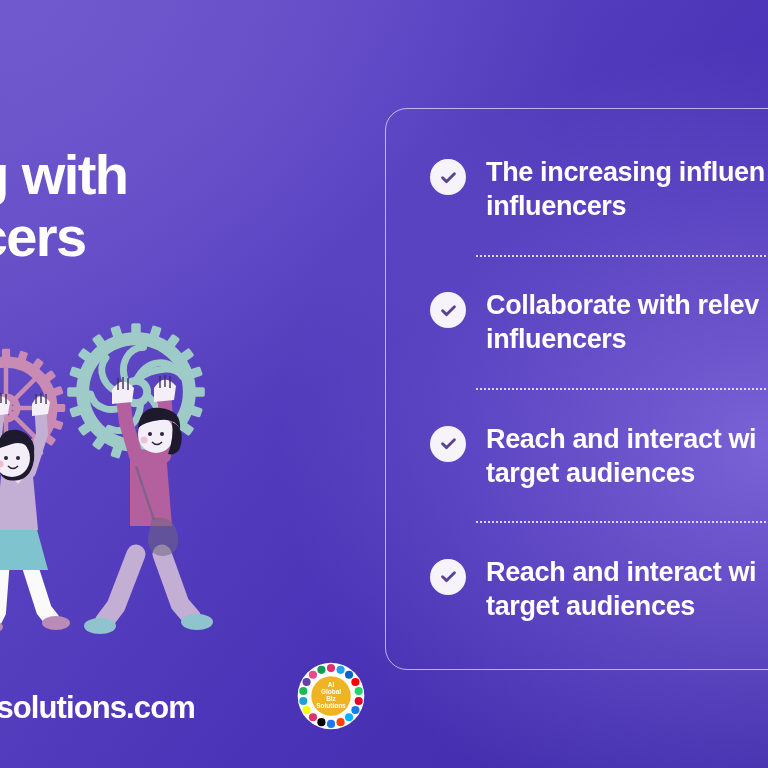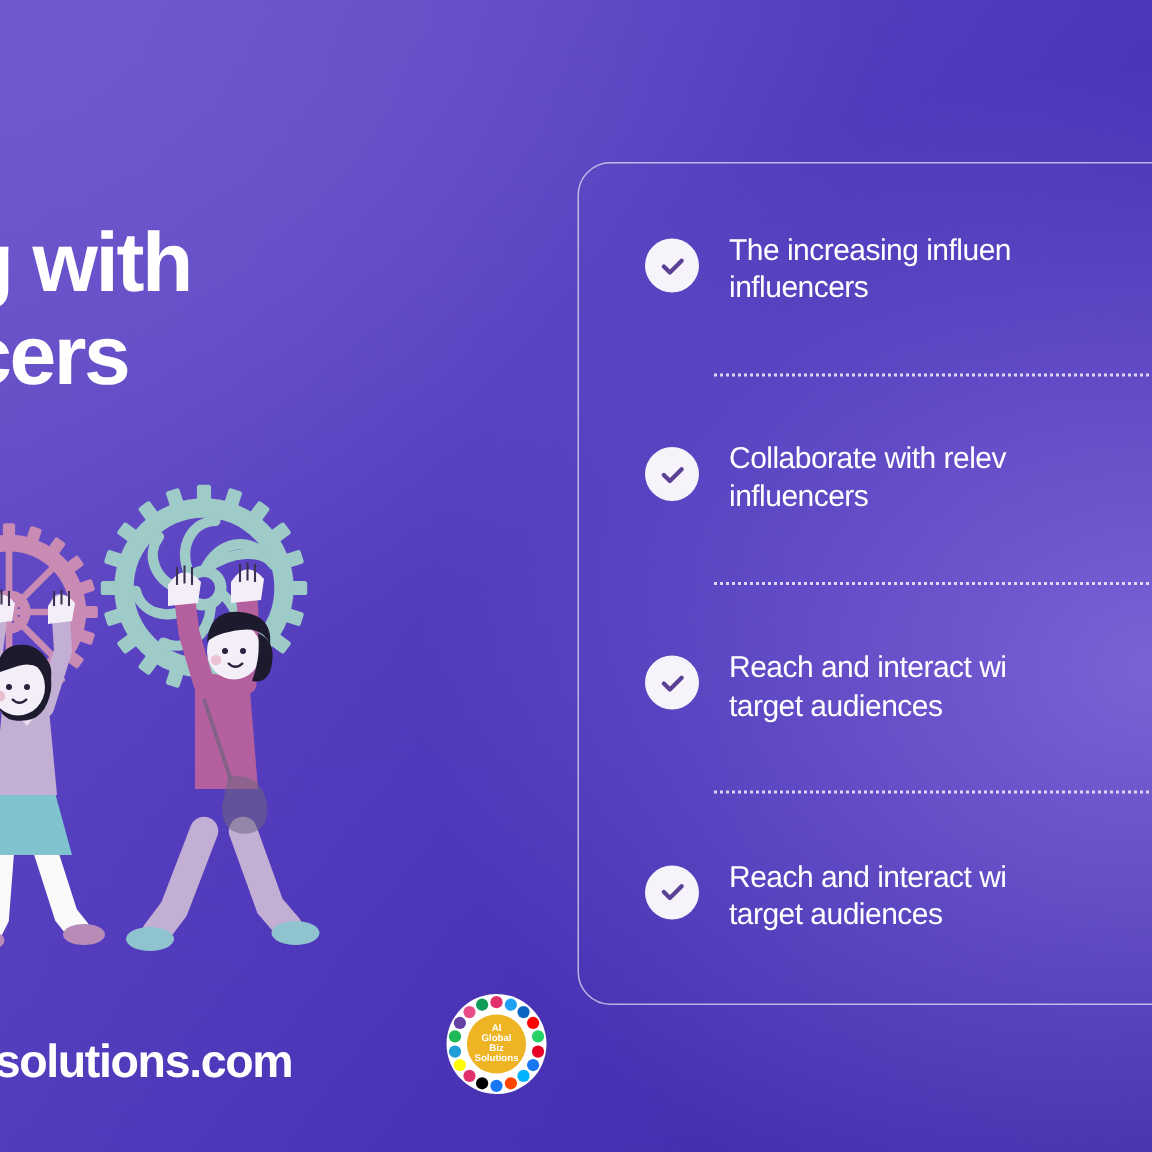--- a/index.html
+++ b/index.html
@@ -86,23 +86,23 @@
     flex:0 0 auto;
     width:36px; height:36px;
     border-radius:50%;
     background:#F6F4FA;
     display:flex; align-items:center; justify-content:center;
     margin-top:4px;
   }
   .check-mark svg { width:19px; height:19px; display:block; }
   .check-text {
     color:#FFFFFF;
-    font-size:20px;
+    font-size:27px;
     line-height:1.26;
-    font-weight:400;
+    font-weight:700;
     letter-spacing:-.35px;
     white-space:pre-line;
   }
   .divider {
     height:0;
     margin:0 0 0 46px;
     border-top:2.5px dotted rgba(255,255,255,.78);
   }
 </style>
 </head>

